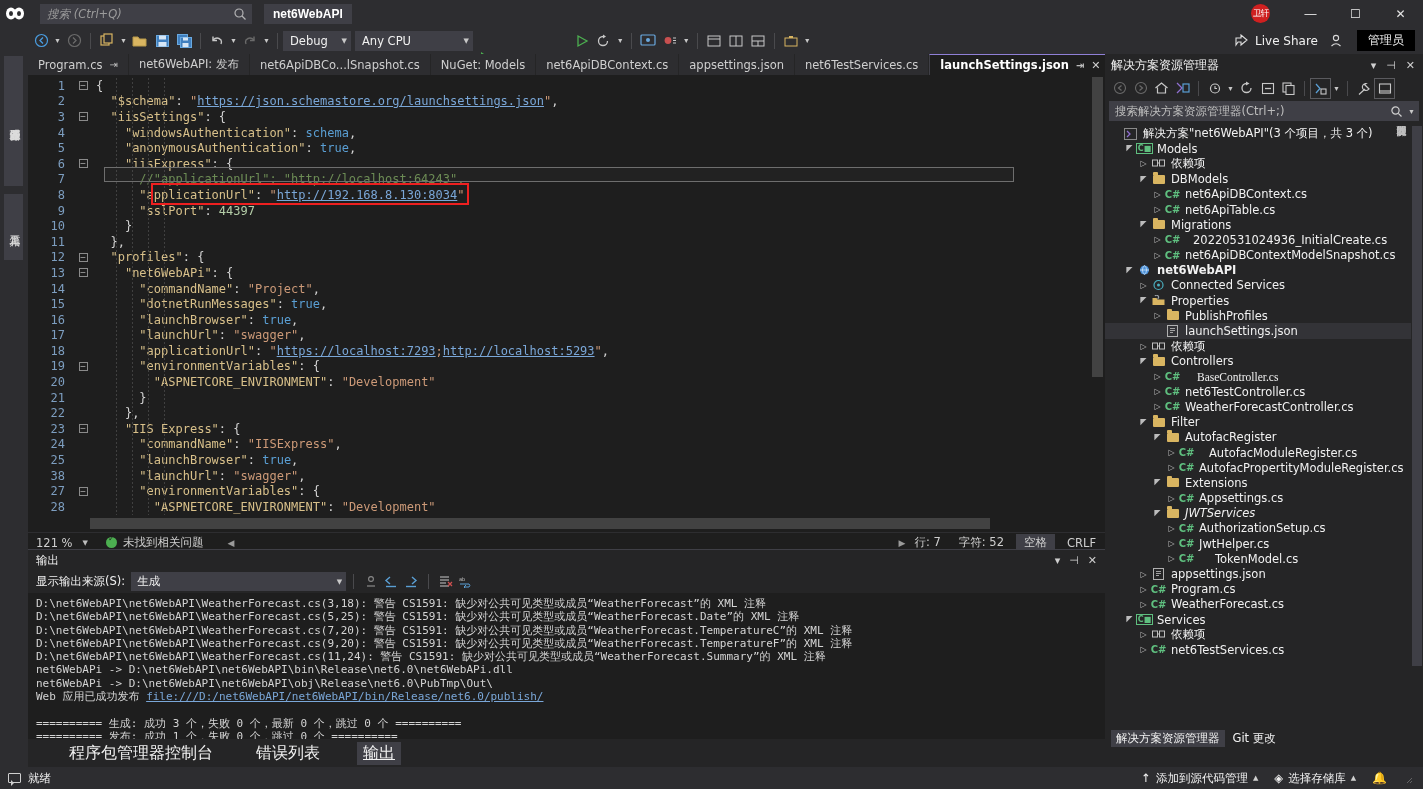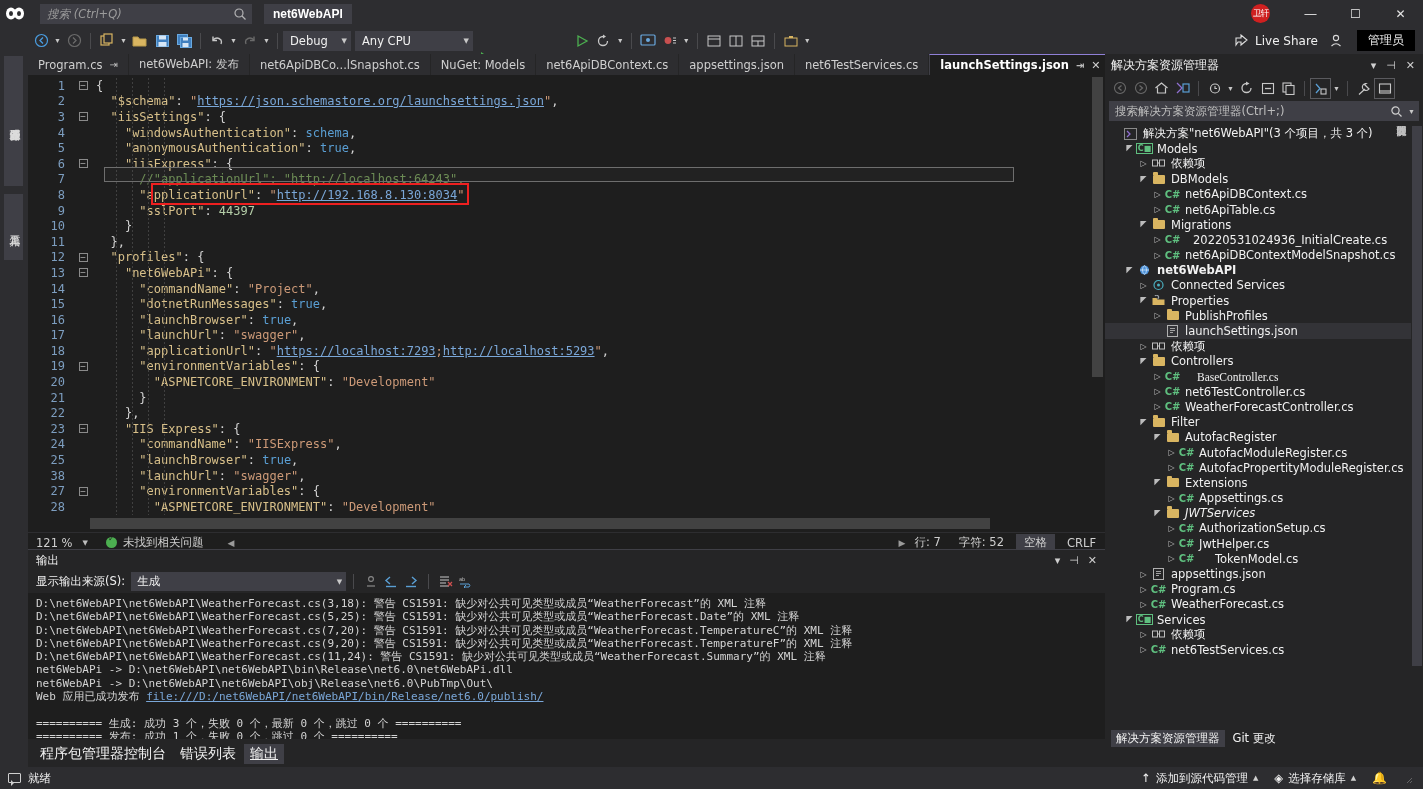--- a/index.html
+++ b/index.html
@@ -202,22 +202,23 @@
     font-family:"DejaVu Sans Mono", monospace; font-size: 11px; line-height: 13.3px;
     color: #d4d4d4; white-space: pre;
   }
   .out-body .lnk { color:#7aa7d8; text-decoration:underline; }
 
   .bottom-tabs {
     position:absolute; left:28px; top: 745px; height: 17px; display:flex; align-items:center;
     gap: 2px; padding-left: 6px;
   }
   .btab {
-    font-size: 14px; color:#f1f1f1; padding: 1px 6px;
+    font-size: 16px; color:#f1f1f1; padding: 1px 6px;
     font-family:Liberation Mono, monospace;
+    margin-left:29px;
   }
   .btab.active { background:#3f3f46; text-decoration: underline; }
 
   
   .solexp {
     position:absolute; right: 0; top: 54px; width: 318px; height: 714px; background:#252526;
   }
   .se-title {
     height: 22px; display:flex; align-items:center; padding-left:6px;
     font-size: 12px; color:#f1f1f1; font-family:"DejaVu Sans", sans-serif;
@@ -889,21 +890,21 @@
           <span class="tico">
             <span class="folder"></span>
           </span>
           <span style="margin-left: 4px;">AutofacRegister</span>
         </div>
         <div class="tnode" style="padding-left: 60px;">
           <span class="twist">▷</span>
           <span class="tico">
             <span class="cs-ico">C#</span>
           </span>
-          <span style="margin-left: 4px;">AutofacModuleRegister.cs</span>
+          <span style="margin-left: 14px;">AutofacModuleRegister.cs</span>
         </div>
         <div class="tnode" style="padding-left: 60px;">
           <span class="twist">▷</span>
           <span class="tico">
             <span class="cs-ico">C#</span>
           </span>
           <span style="margin-left: 4px;">AutofacPropertityModuleRegister.cs</span>
         </div>
         <div class="tnode" style="padding-left: 46px;">
           <span class="twist" style="transform: rotate(180deg); display: inline-block;">◢</span>

